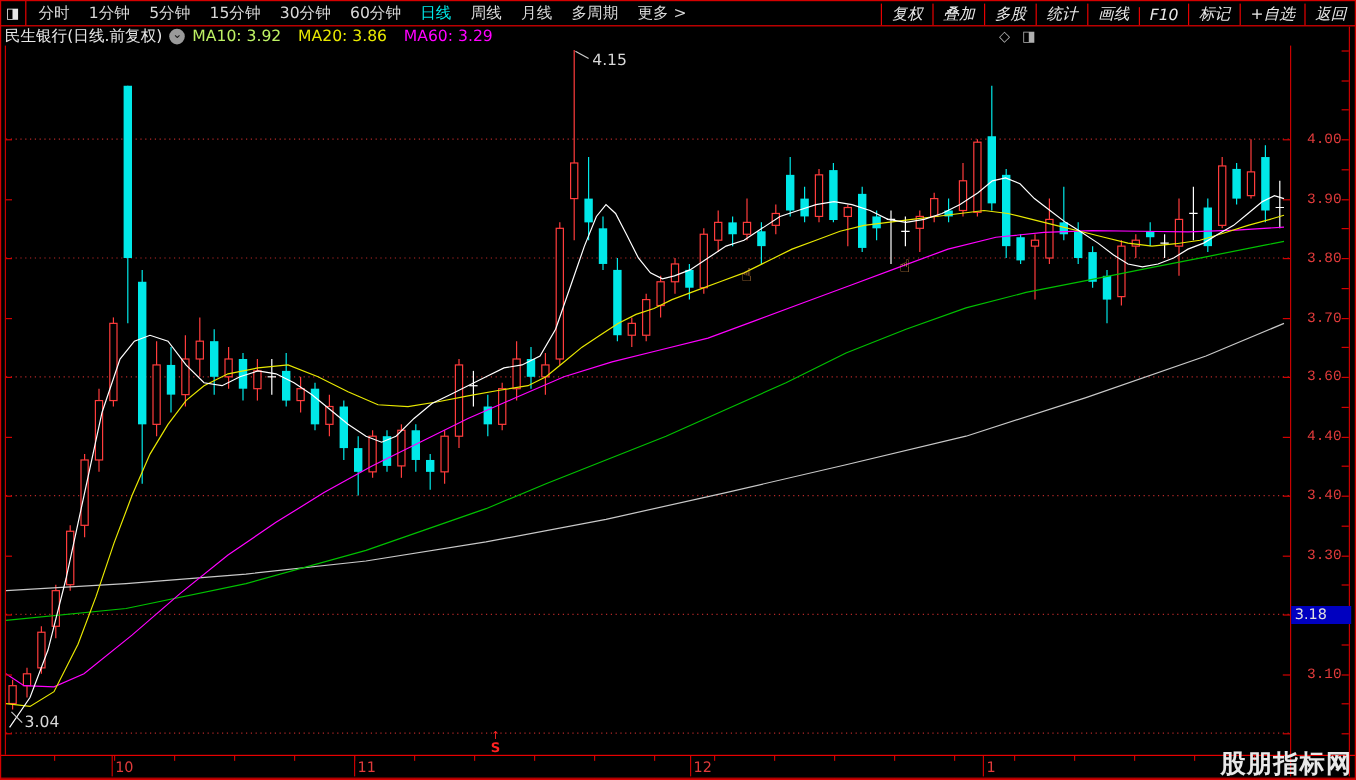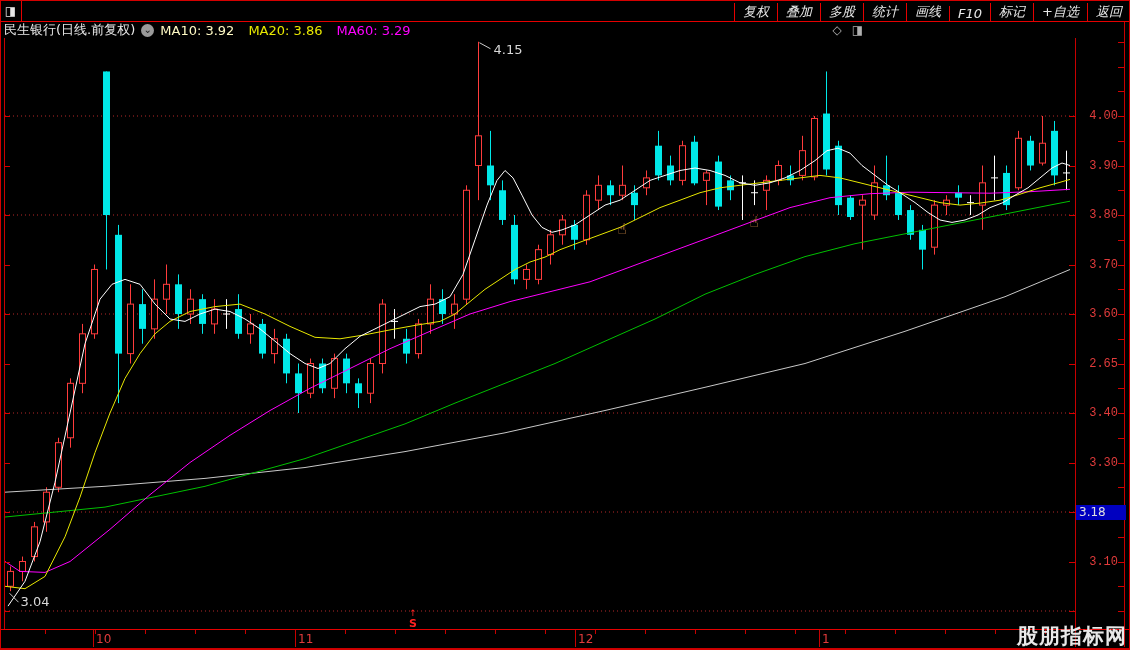--- a/index.html
+++ b/index.html
@@ -20,21 +20,21 @@
   .menu-btn{border-left:1px solid #e60000;color:#e8e8e8;font-size:13px;
             display:flex;align-items:center;padding:0 8px;white-space:nowrap;}
 
   
   .row2{position:absolute;left:0;top:22px;width:915px;height:16px;display:flex;
         align-items:center;z-index:20;}
   .stock-title{color:#e8e8e8;font-size:13px;margin-left:4px;white-space:nowrap;}
   .chev-circle{width:13px;height:13px;border-radius:50%;background:#9a9a9a;color:#1a1a1a;
                font-size:10px;line-height:11px;text-align:center;margin:0 6px;}
   .ma-item{font-size:13px;margin-right:14px;white-space:nowrap;}
-  .c-white{color:#fef9c3}.c-yellow{color:#e8e800}.c-magenta{color:#ff00ff}
+  .c-white{color:#bef264}.c-yellow{color:#e8e800}.c-magenta{color:#ff00ff}
   .row2-icons{margin-left:auto;margin-right:52px;color:#b0b0b0;font-size:12px;
               display:flex;gap:10px;}
 
   
   #chart{position:absolute;left:5px;top:38px;width:1070px;height:591px;z-index:5;}
   .vline{position:absolute;width:1px;background:#c80000;z-index:8;}
   .tick{position:absolute;height:1px;background:#d40000;z-index:9;}
   #price-axis{position:absolute;left:1076px;top:38px;width:48px;height:591px;z-index:10;}
   .price-label{position:absolute;left:0;width:42px;text-align:right;color:#e13b3b;
                font-size:12px;font-family:Liberation Mono, monospace;}
@@ -53,20 +53,33 @@
   .watermark .l1{font-size:21px;letter-spacing:1px;}
   .watermark .l2{font-size:20px;}
 </style>
 </head>
 <body>
 
 <div class="frame"></div>
 
 <div class="row1">
   <div class="win-icon">◨</div>
+  <div class="menu-items" id="menu-items">
+      <span class="menu-item">分时</span>
+      <span class="menu-item">1分钟</span>
+      <span class="menu-item">5分钟</span>
+      <span class="menu-item">15分钟</span>
+      <span class="menu-item">30分钟</span>
+      <span class="menu-item">60分钟</span>
+      <span class="menu-item active">日线</span>
+      <span class="menu-item">周线</span>
+      <span class="menu-item">月线</span>
+      <span class="menu-item">多周期</span>
+      <span class="menu-item">更多 &gt;</span>
+    </div>
   <div class="menu-buttons" id="menu-buttons">
       <span class="menu-btn">复权</span>
       <span class="menu-btn">叠加</span>
       <span class="menu-btn">多股</span>
       <span class="menu-btn">统计</span>
       <span class="menu-btn">画线</span>
       <span class="menu-btn">F10</span>
       <span class="menu-btn">标记</span>
       <span class="menu-btn">+自选</span>
       <span class="menu-btn">返回</span>
@@ -288,21 +301,21 @@
 <div class="vline" style="left:4px;top:38px;height:591px"></div>
 <div class="vline" style="left:1075px;top:38px;height:591px"></div>
 <div class="vline" style="left:1124px;top:22px;height:625px"></div>
 
 <div id="price-axis">
     <div class="price-label" style="top: 71.012px;">4.00</div>
     <div class="price-label" style="top: 120.512px;">3.90</div>
     <div class="price-label" style="top: 170.012px;">3.80</div>
     <div class="price-label" style="top: 219.512px;">3.70</div>
     <div class="price-label" style="top: 269.012px;">3.60</div>
-    <div class="price-label" style="top: 318.512px;">2.65</div>
+    <div class="price-label" style="top: 318.512px;">4.40</div>
     <div class="price-label" style="top: 368.012px;">3.40</div>
     <div class="price-label" style="top: 417.512px;">3.30</div>
     <div class="price-label" style="top: 516.512px;">3.10</div>
   </div>
 <div class="price-tag">3.18</div>
 
 <div id="time-axis">
     <div class="month-label" style="left: 16px; margin-top: 18px;">2024年</div>
     <div class="month-div" style="left: 93px;"></div>
     <div class="month-label" style="left: 96px;">10</div>

